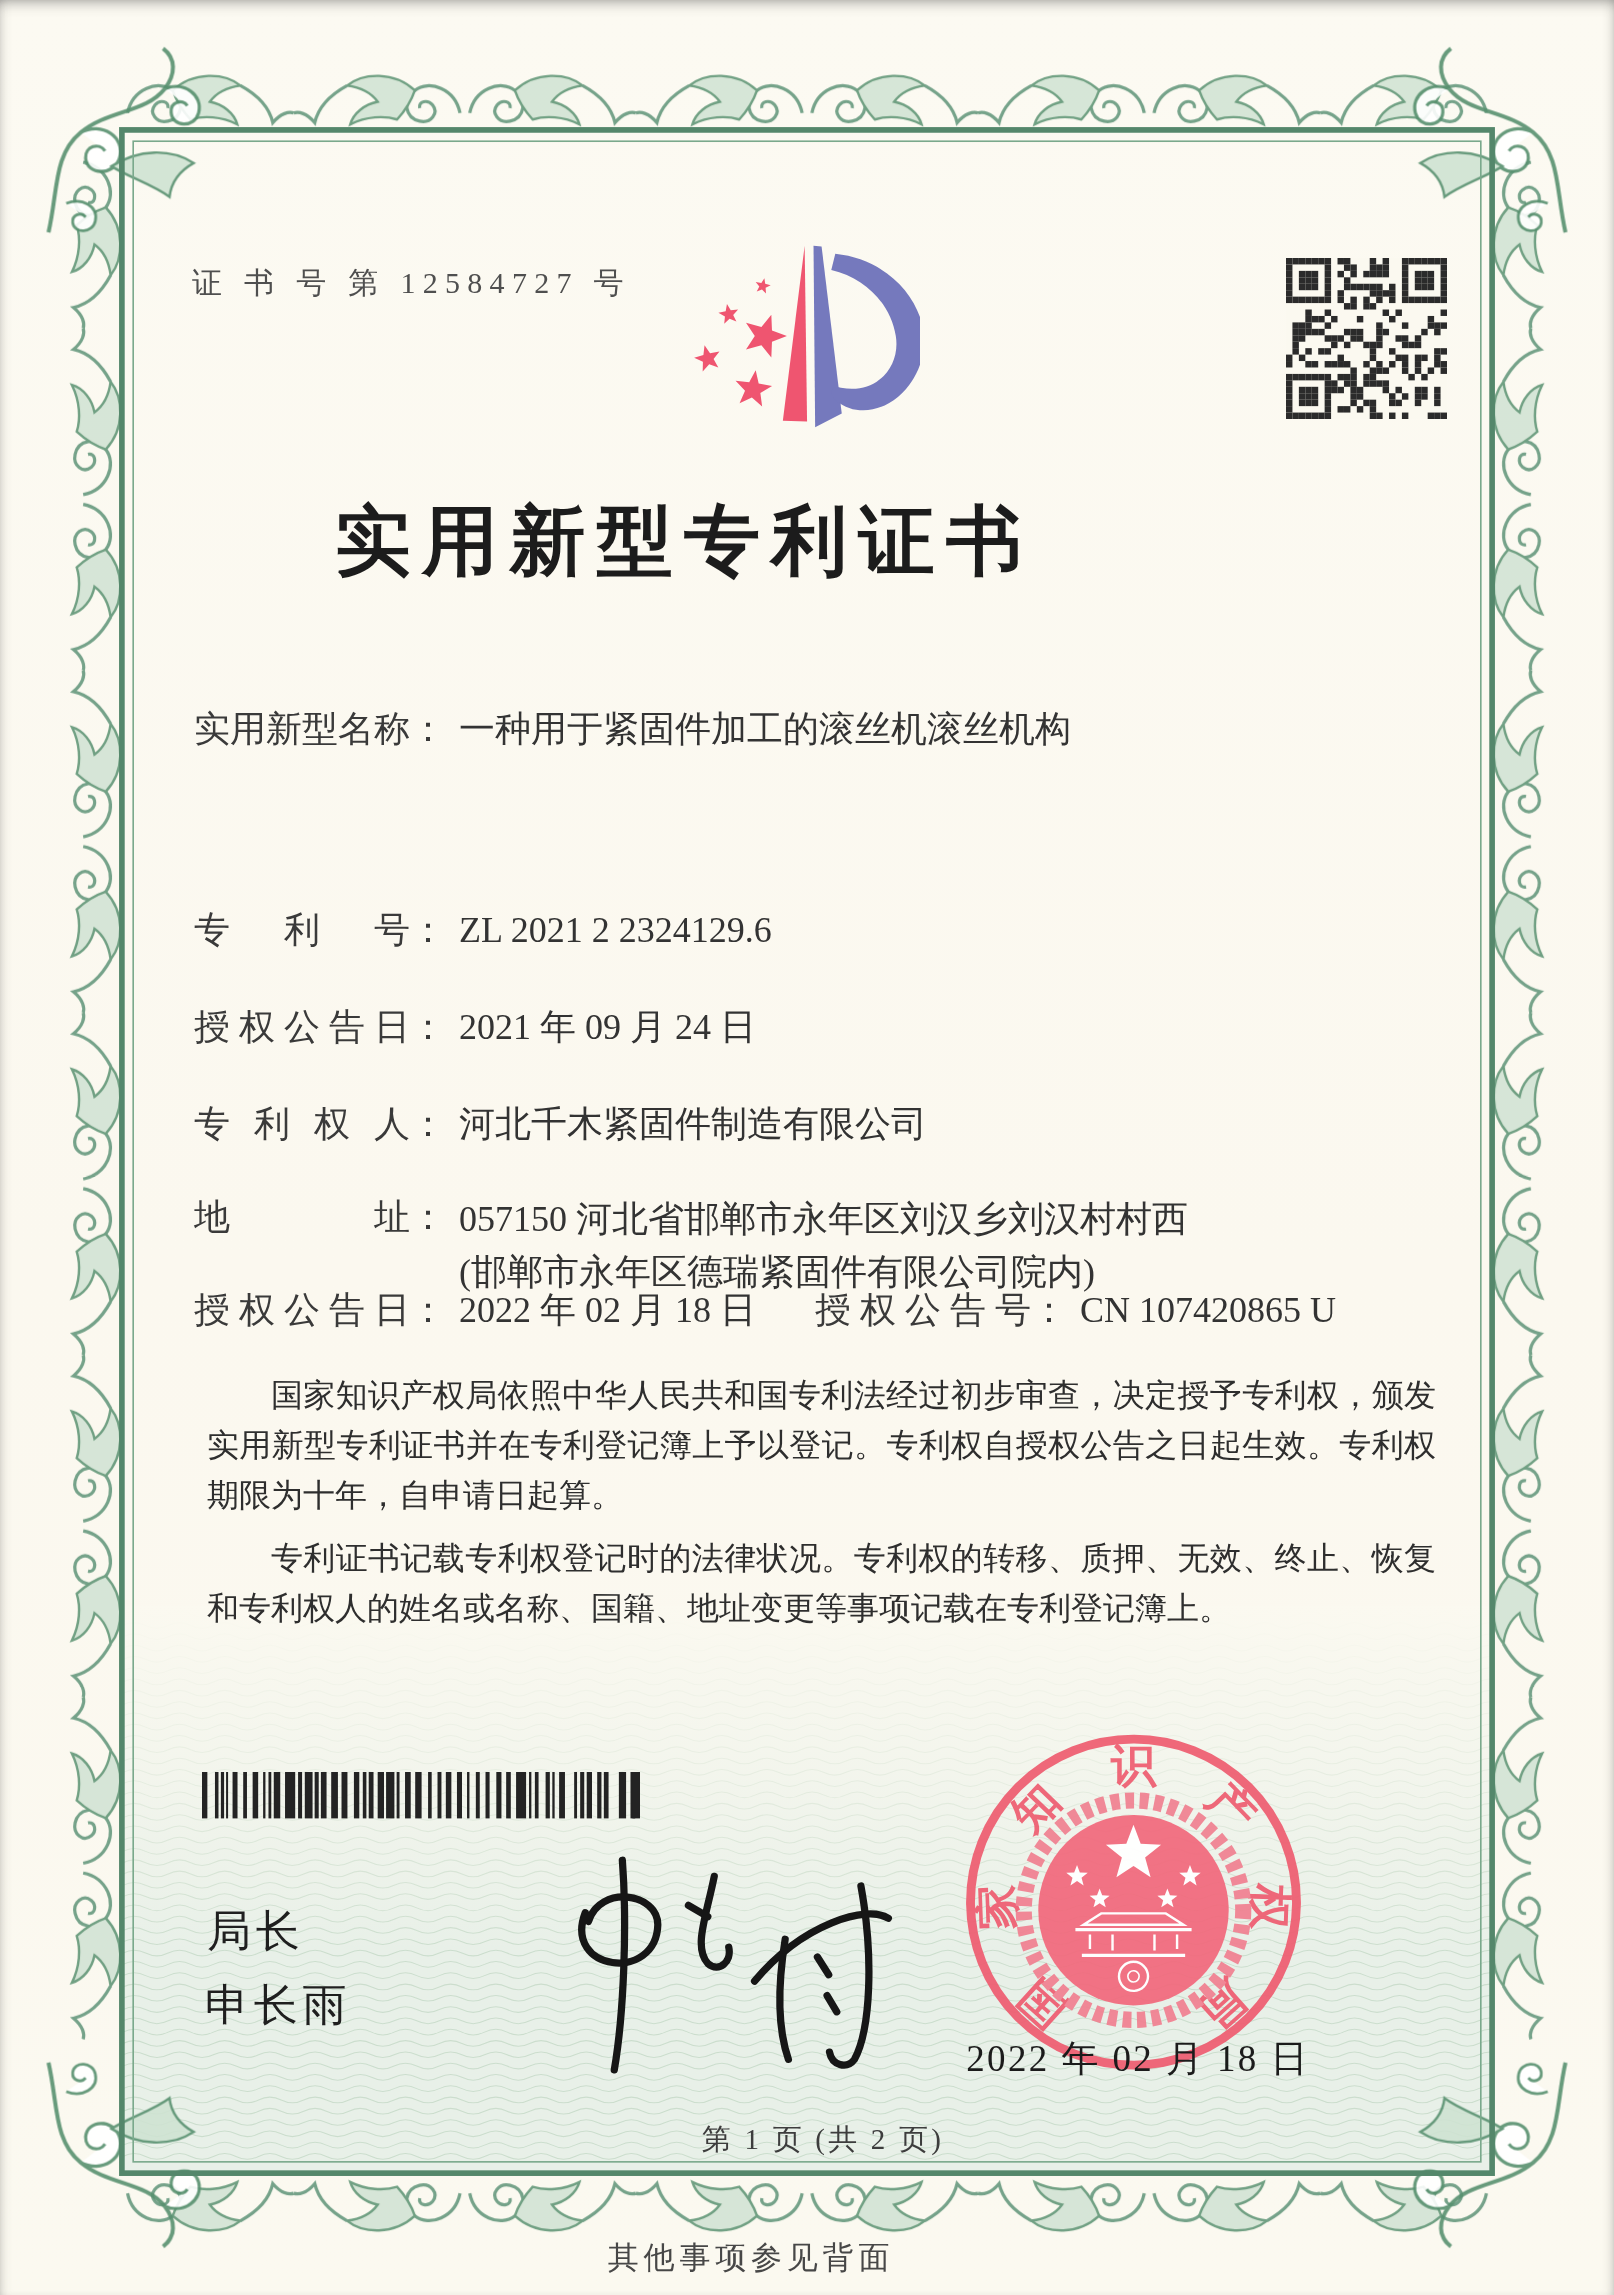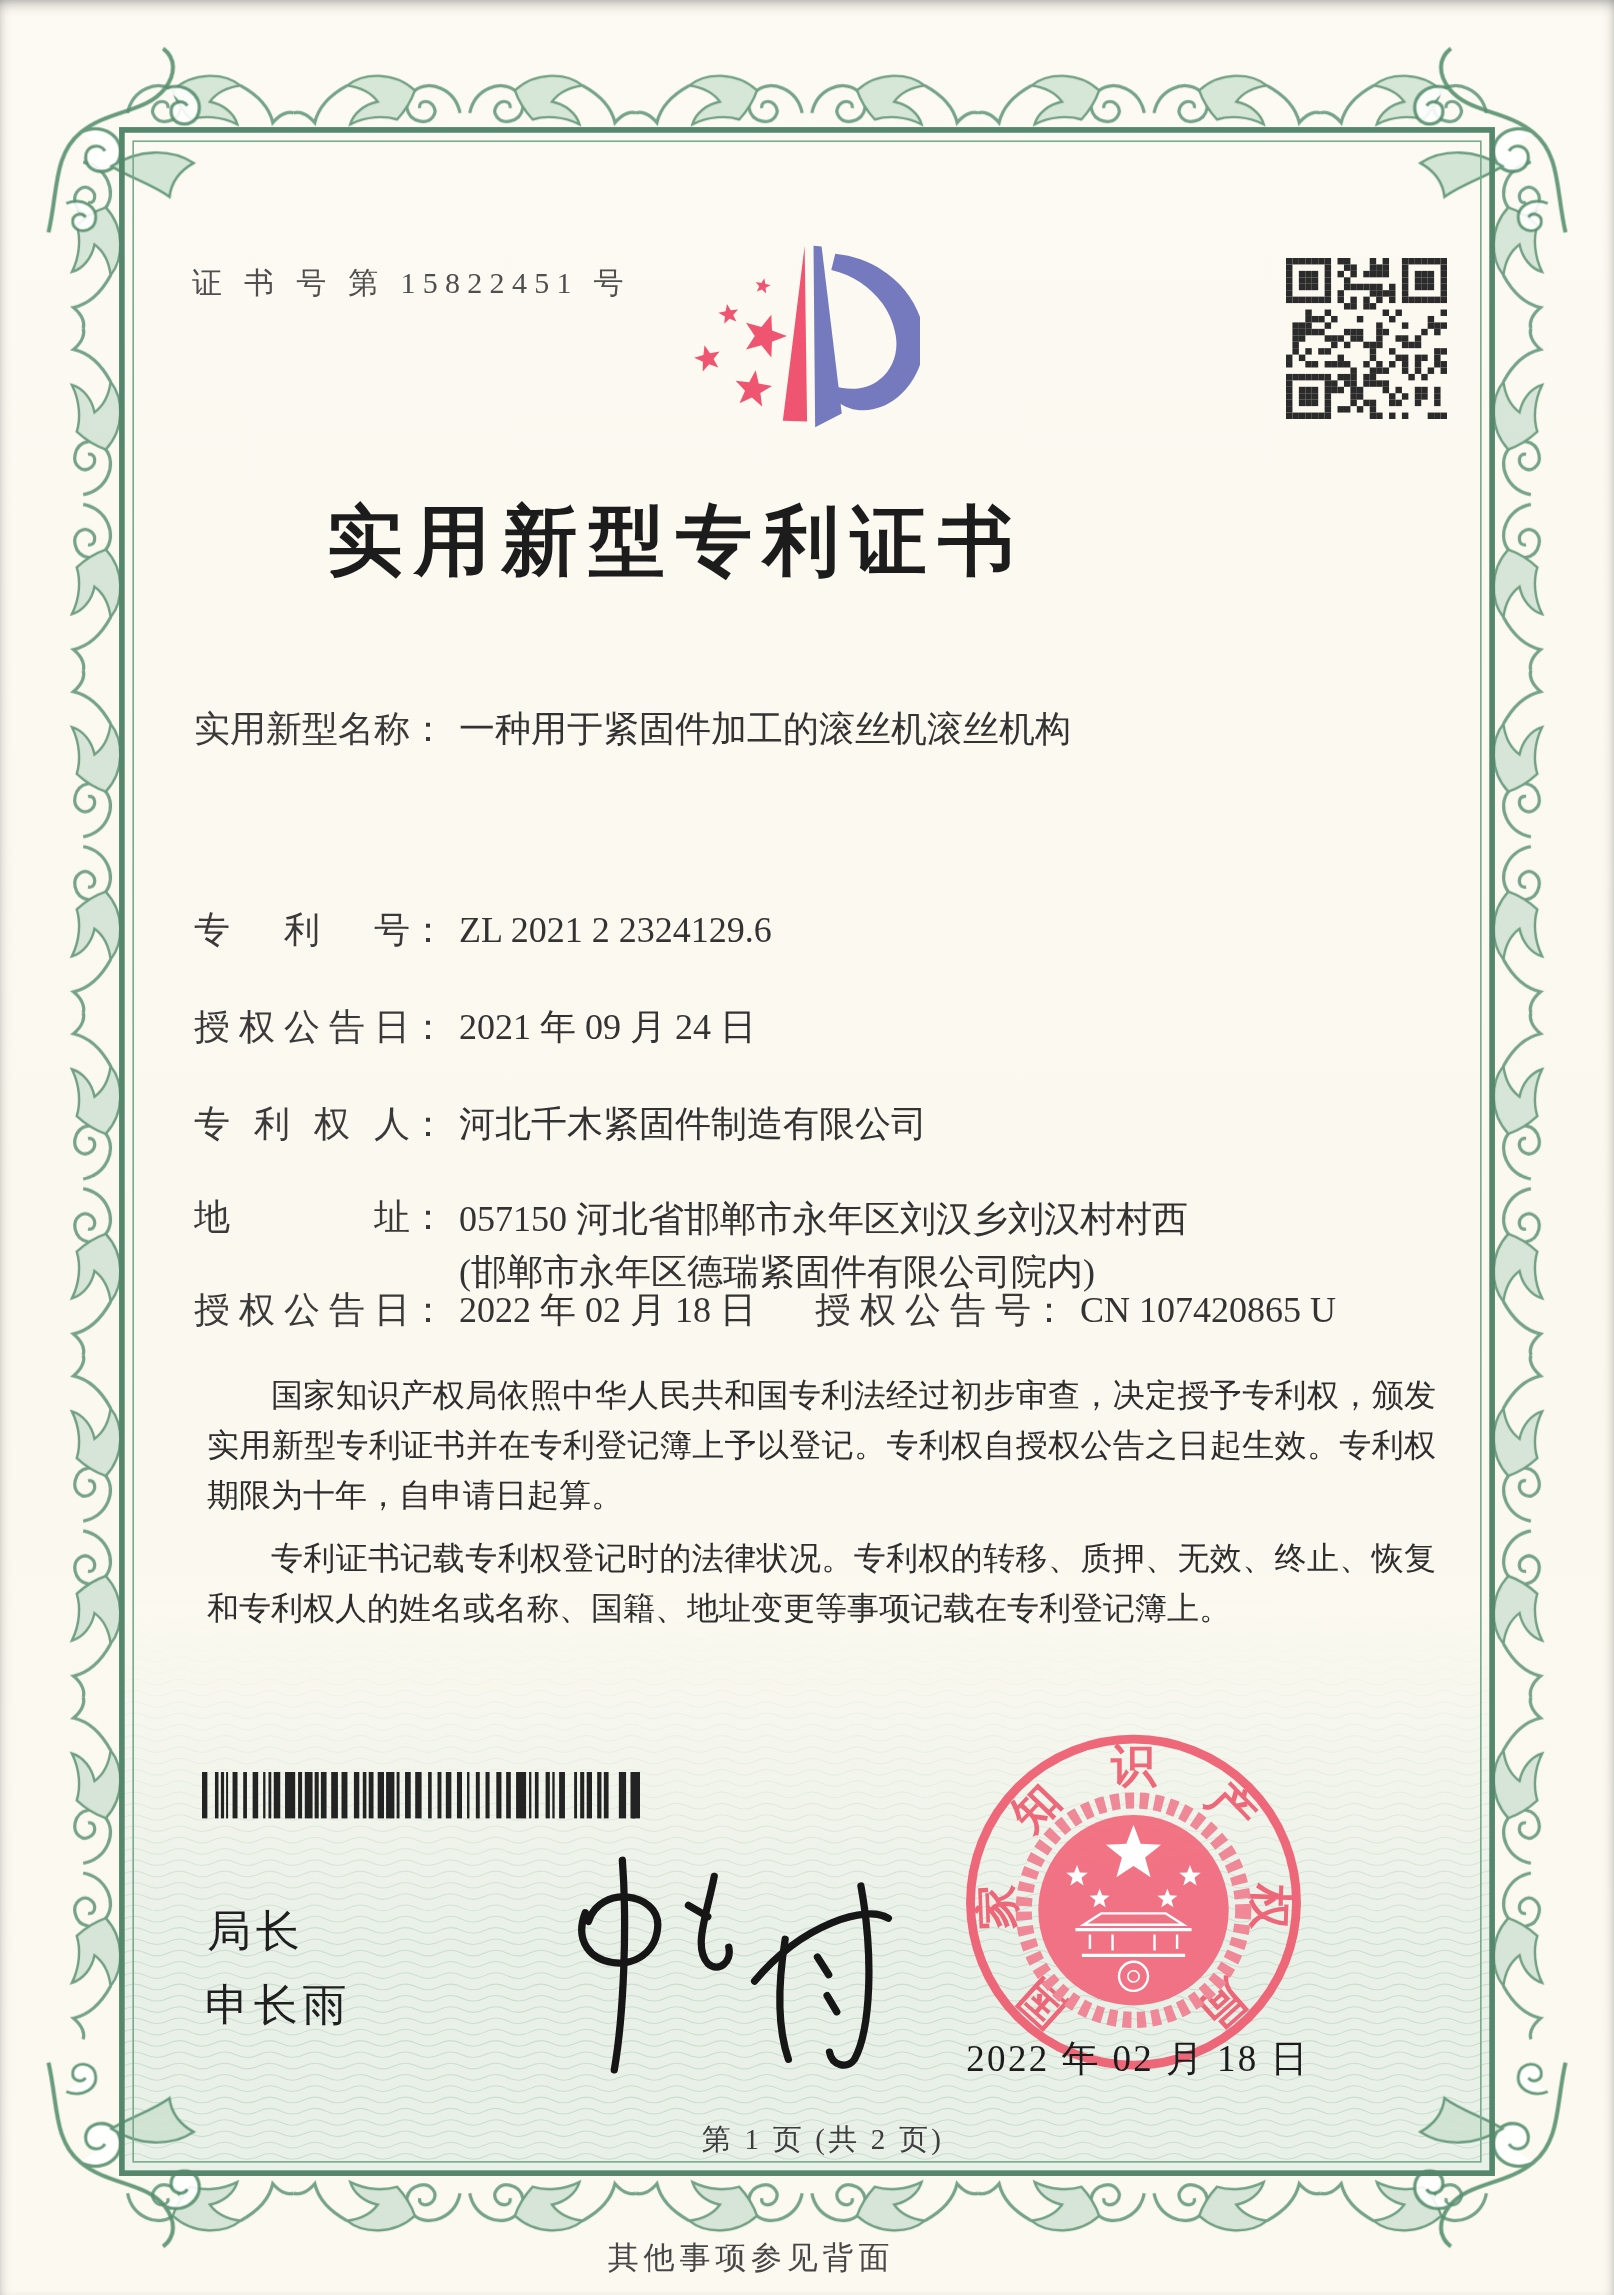--- a/index.html
+++ b/index.html
@@ -8,21 +8,21 @@
     position:relative;width:1614px;height:2295px;overflow:hidden;
     background:linear-gradient(180deg,#fcfaf2 0%,#fbf8ef 55%,#fbf9f0 100%);
     font-family:"Liberation Serif","DejaVu Serif",serif;color:#333;
     box-shadow:inset 0 9.7px 13px -7.3px rgba(70,70,70,.45),
                inset -8px 0 11.3px -8px rgba(70,70,70,.30),
                inset 8px 0 11.3px -8px rgba(70,70,70,.25);
   }
   .abs{position:absolute}
   svg{display:block}
   .cert-no{left:192px;top:263px;font-size:30px;color:#4f4f4f;letter-spacing:7.3px;white-space:nowrap}
-  .title{left:0;top:491px;width:1352px;text-align:center;font-size:76px;font-weight:bold;
+  .title{left:8px;top:491px;width:1352px;text-align:center;font-size:76px;font-weight:bold;
          letter-spacing:11.3px;color:#1c1c1c;white-space:nowrap}
   .row{left:194px;font-size:36px;color:#3a3a3a;white-space:nowrap}
   .row .colon{margin-right:13px;color:#3a3a3a}
   .row .val{color:#333}
   .lbl{display:inline-block;white-space:nowrap;color:#3a3a3a}
   .ls5{letter-spacing:.25em;margin-right:-.25em}
   .ls4{letter-spacing:.667em;margin-right:-.667em}
   .ls3{letter-spacing:1.5em;margin-right:-1.5em}
   .ls2{letter-spacing:4em;margin-right:-4em}
   .addr .val{display:inline-block;vertical-align:top;white-space:normal;width:767px;line-height:53px}
@@ -155,21 +155,21 @@
     <g opacity="0.9">
       <use href="#corner-flourish" transform="translate(52,56)"></use>
       <use href="#corner-flourish" transform="translate(1948,56) scale(-1,1)"></use>
       <use href="#corner-flourish" transform="translate(52,2788) scale(1,-1)"></use>
       <use href="#corner-flourish" transform="translate(1948,2788) scale(-1,-1)"></use>
     </g>
     <rect x="151" y="161" width="1698" height="2532" fill="none" stroke="#54876b" stroke-width="7"></rect>
     <rect x="165" y="175" width="1670" height="2504" fill="none" stroke="#7aa98c" stroke-width="2"></rect>
   </svg>
 
-  <div class="abs cert-no">证 书 号 第 15822451 号</div>
+  <div class="abs cert-no">证 书 号 第 12584727 号</div>
 
   <svg class="abs" style="left:678px;top:228px" width="242" height="242" viewBox="0 0 300 300">
     <g id="logo-stars">
         <polygon points="107.1,62.2 108.1,69.2 114.9,71.0 108.6,74.1 109.1,81.1 104.1,76.1 97.6,78.7 100.8,72.4 96.3,67.0 103.3,68.2" fill="#ef5570"></polygon>
         <polygon points="60.7,94.2 65.4,102.1 74.5,100.9 68.4,107.8 72.4,116.0 63.9,112.4 57.3,118.7 58.2,109.6 50.1,105.2 59.1,103.2" fill="#ef5570"></polygon>
         <polygon points="115.7,107.4 116.5,127.1 135.0,134.0 116.5,140.9 115.7,160.6 103.4,145.2 84.3,150.5 95.2,134.0 84.3,117.5 103.4,122.8" fill="#ef5570"></polygon>
         <polygon points="32.9,145.5 39.7,155.4 51.4,153.0 44.1,162.5 50.0,172.9 38.7,168.9 30.6,177.8 30.9,165.8 20.0,160.8 31.5,157.4" fill="#ef5570"></polygon>
         <polygon points="96.3,176.2 100.0,192.7 116.6,195.8 102.1,204.4 104.3,221.2 91.6,210.0 76.3,217.3 83.1,201.8 71.4,189.5 88.3,191.1" fill="#ef5570"></polygon>
       </g>
     <polygon points="157,22 130,239 160,240" fill="#ef5570"></polygon>

